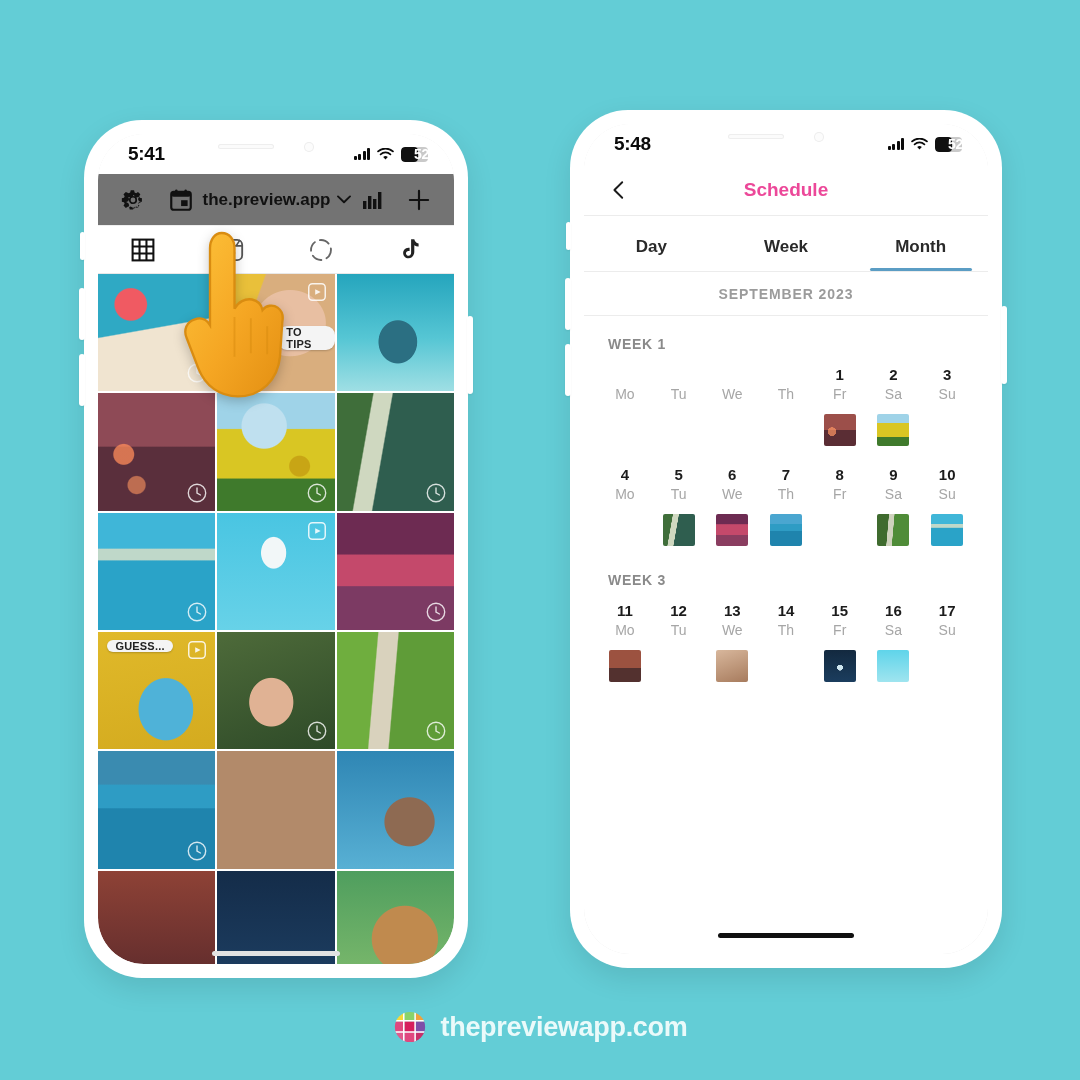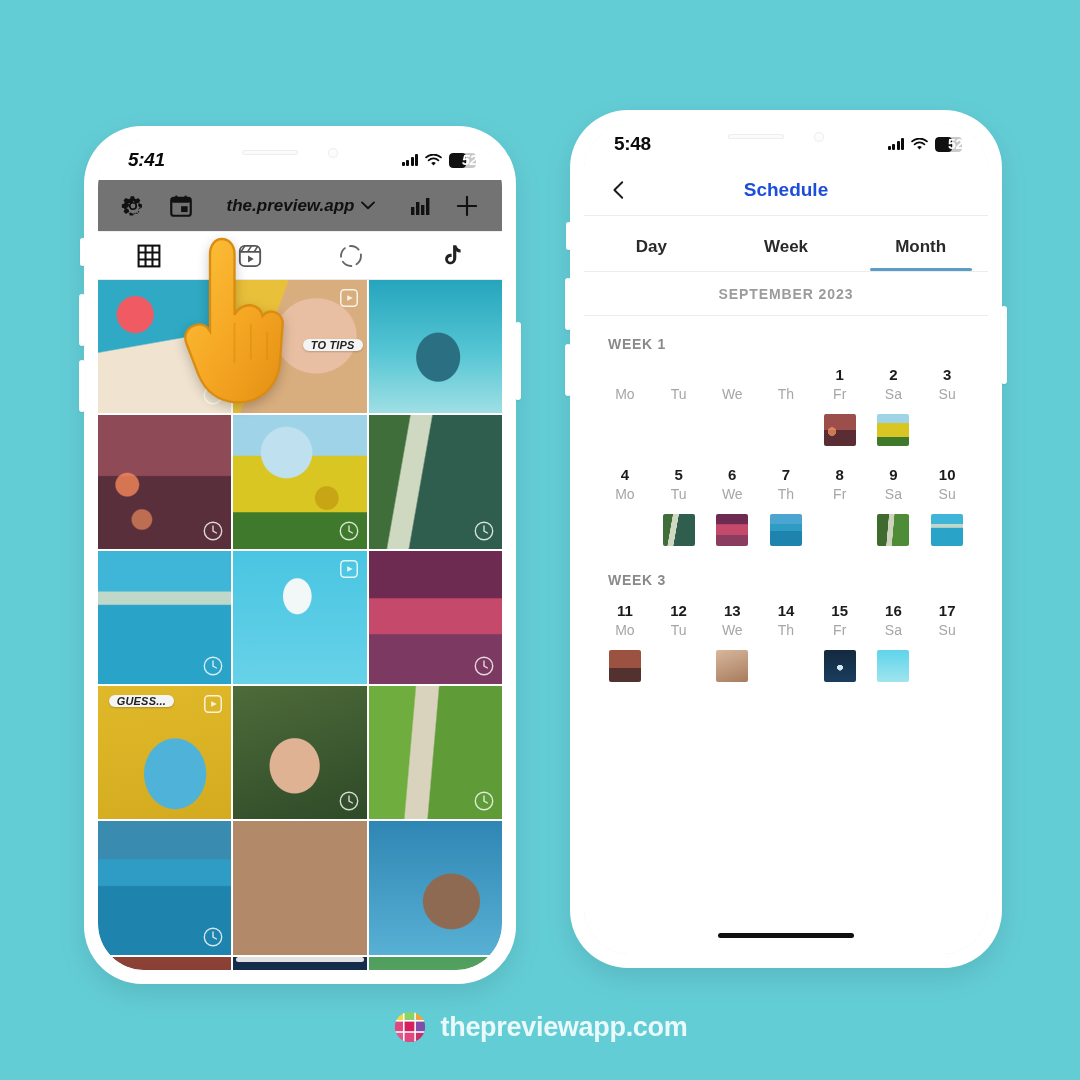--- a/index.html
+++ b/index.html
@@ -206,21 +206,21 @@
   .sc-header {
     height:52px;
     display:flex; align-items:center;
     padding:0 24px;
     border-bottom:1px solid #ececec;
     background:#fff;
   }
   .sc-back { width:22px; }
   .sc-title {
     flex:1; text-align:center;
-    font-size:19px; font-weight:bold; color:#1d4ed8;
+    font-size:19px; font-weight:bold; color:#ec4899;
     margin-left:-22px;
   }
   .sc-tabs {
     display:flex;
     height:56px;
     border-bottom:1px solid #ececec;
     background:#fff;
   }
   .sc-tab {
     flex:1;
@@ -304,21 +304,21 @@
   .brand-text {
     font-size:27px;
     font-weight:bold;
     color:#eafafa;
     letter-spacing:-0.3px;
   }
 </style>
 </head>
 <body>
 
-<div class="phone" style="left:84px; top:126px; width:432px; height:858px;font-style:italic;">
+<div class="phone" style="left:84px; top:120px; width:384px; height:858px;">
 
   <div class="btn-side" style="left:-4px; top:112px; width:5px; height:28px;"></div>
   <div class="btn-side" style="left:-5px; top:168px; width:6px; height:52px;"></div>
   <div class="btn-side" style="left:-5px; top:234px; width:6px; height:52px;"></div>
   <div class="btn-side" style="right:-5px; top:196px; width:6px; height:78px;"></div>
 
   <div class="phone-inner">
     <div class="screen">
 
       <div class="notch"></div>

